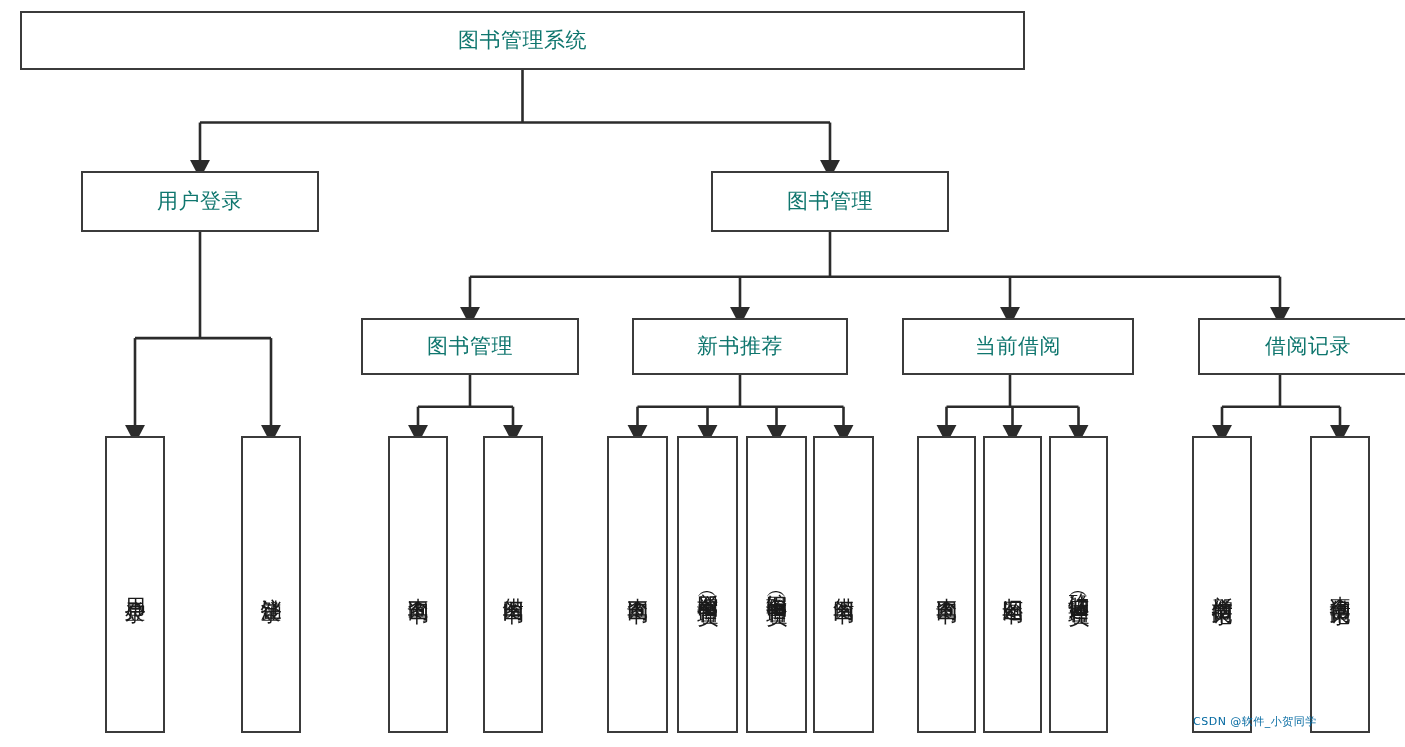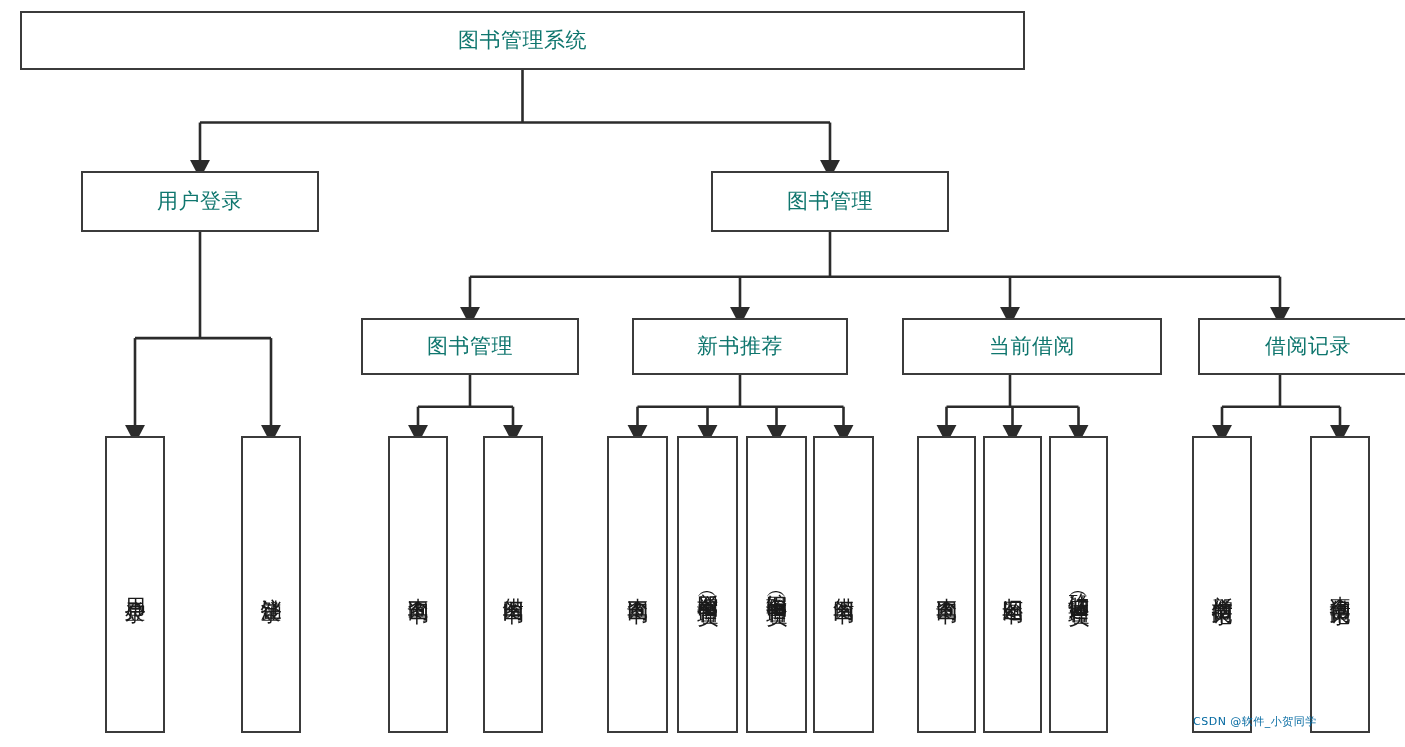--- a/index.html
+++ b/index.html
@@ -117,21 +117,21 @@
       </div>
       <div class="node-box" style="left: 711px; top: 171px; width: 238px; height: 61px;">
         <span class="node-label-h">图书管理</span>
       </div>
       <div class="node-box" style="left: 361px; top: 318px; width: 218px; height: 57px;">
         <span class="node-label-h">图书管理</span>
       </div>
       <div class="node-box" style="left: 632px; top: 318px; width: 216px; height: 57px;">
         <span class="node-label-h">新书推荐</span>
       </div>
-      <div class="node-box" style="left: 902px; top: 318px; width: 260px; height: 57px;">
+      <div class="node-box" style="left: 902px; top: 318px; width: 232px; height: 57px;">
         <span class="node-label-h">当前借阅</span>
       </div>
       <div class="node-box" style="left: 1170px; top: 318px; width: 220px; height: 57px; margin-left: 28px;">
         <span class="node-label-h">借阅记录</span>
       </div>
       <div class="node-box" style="left: 105px; top: 436px; width: 60px; height: 297px;">
         <span class="node-label-v">用户登录</span>
       </div>
       <div class="node-box" style="left: 241px; top: 436px; width: 60px; height: 297px;">
         <span class="node-label-v">注销登录</span>

